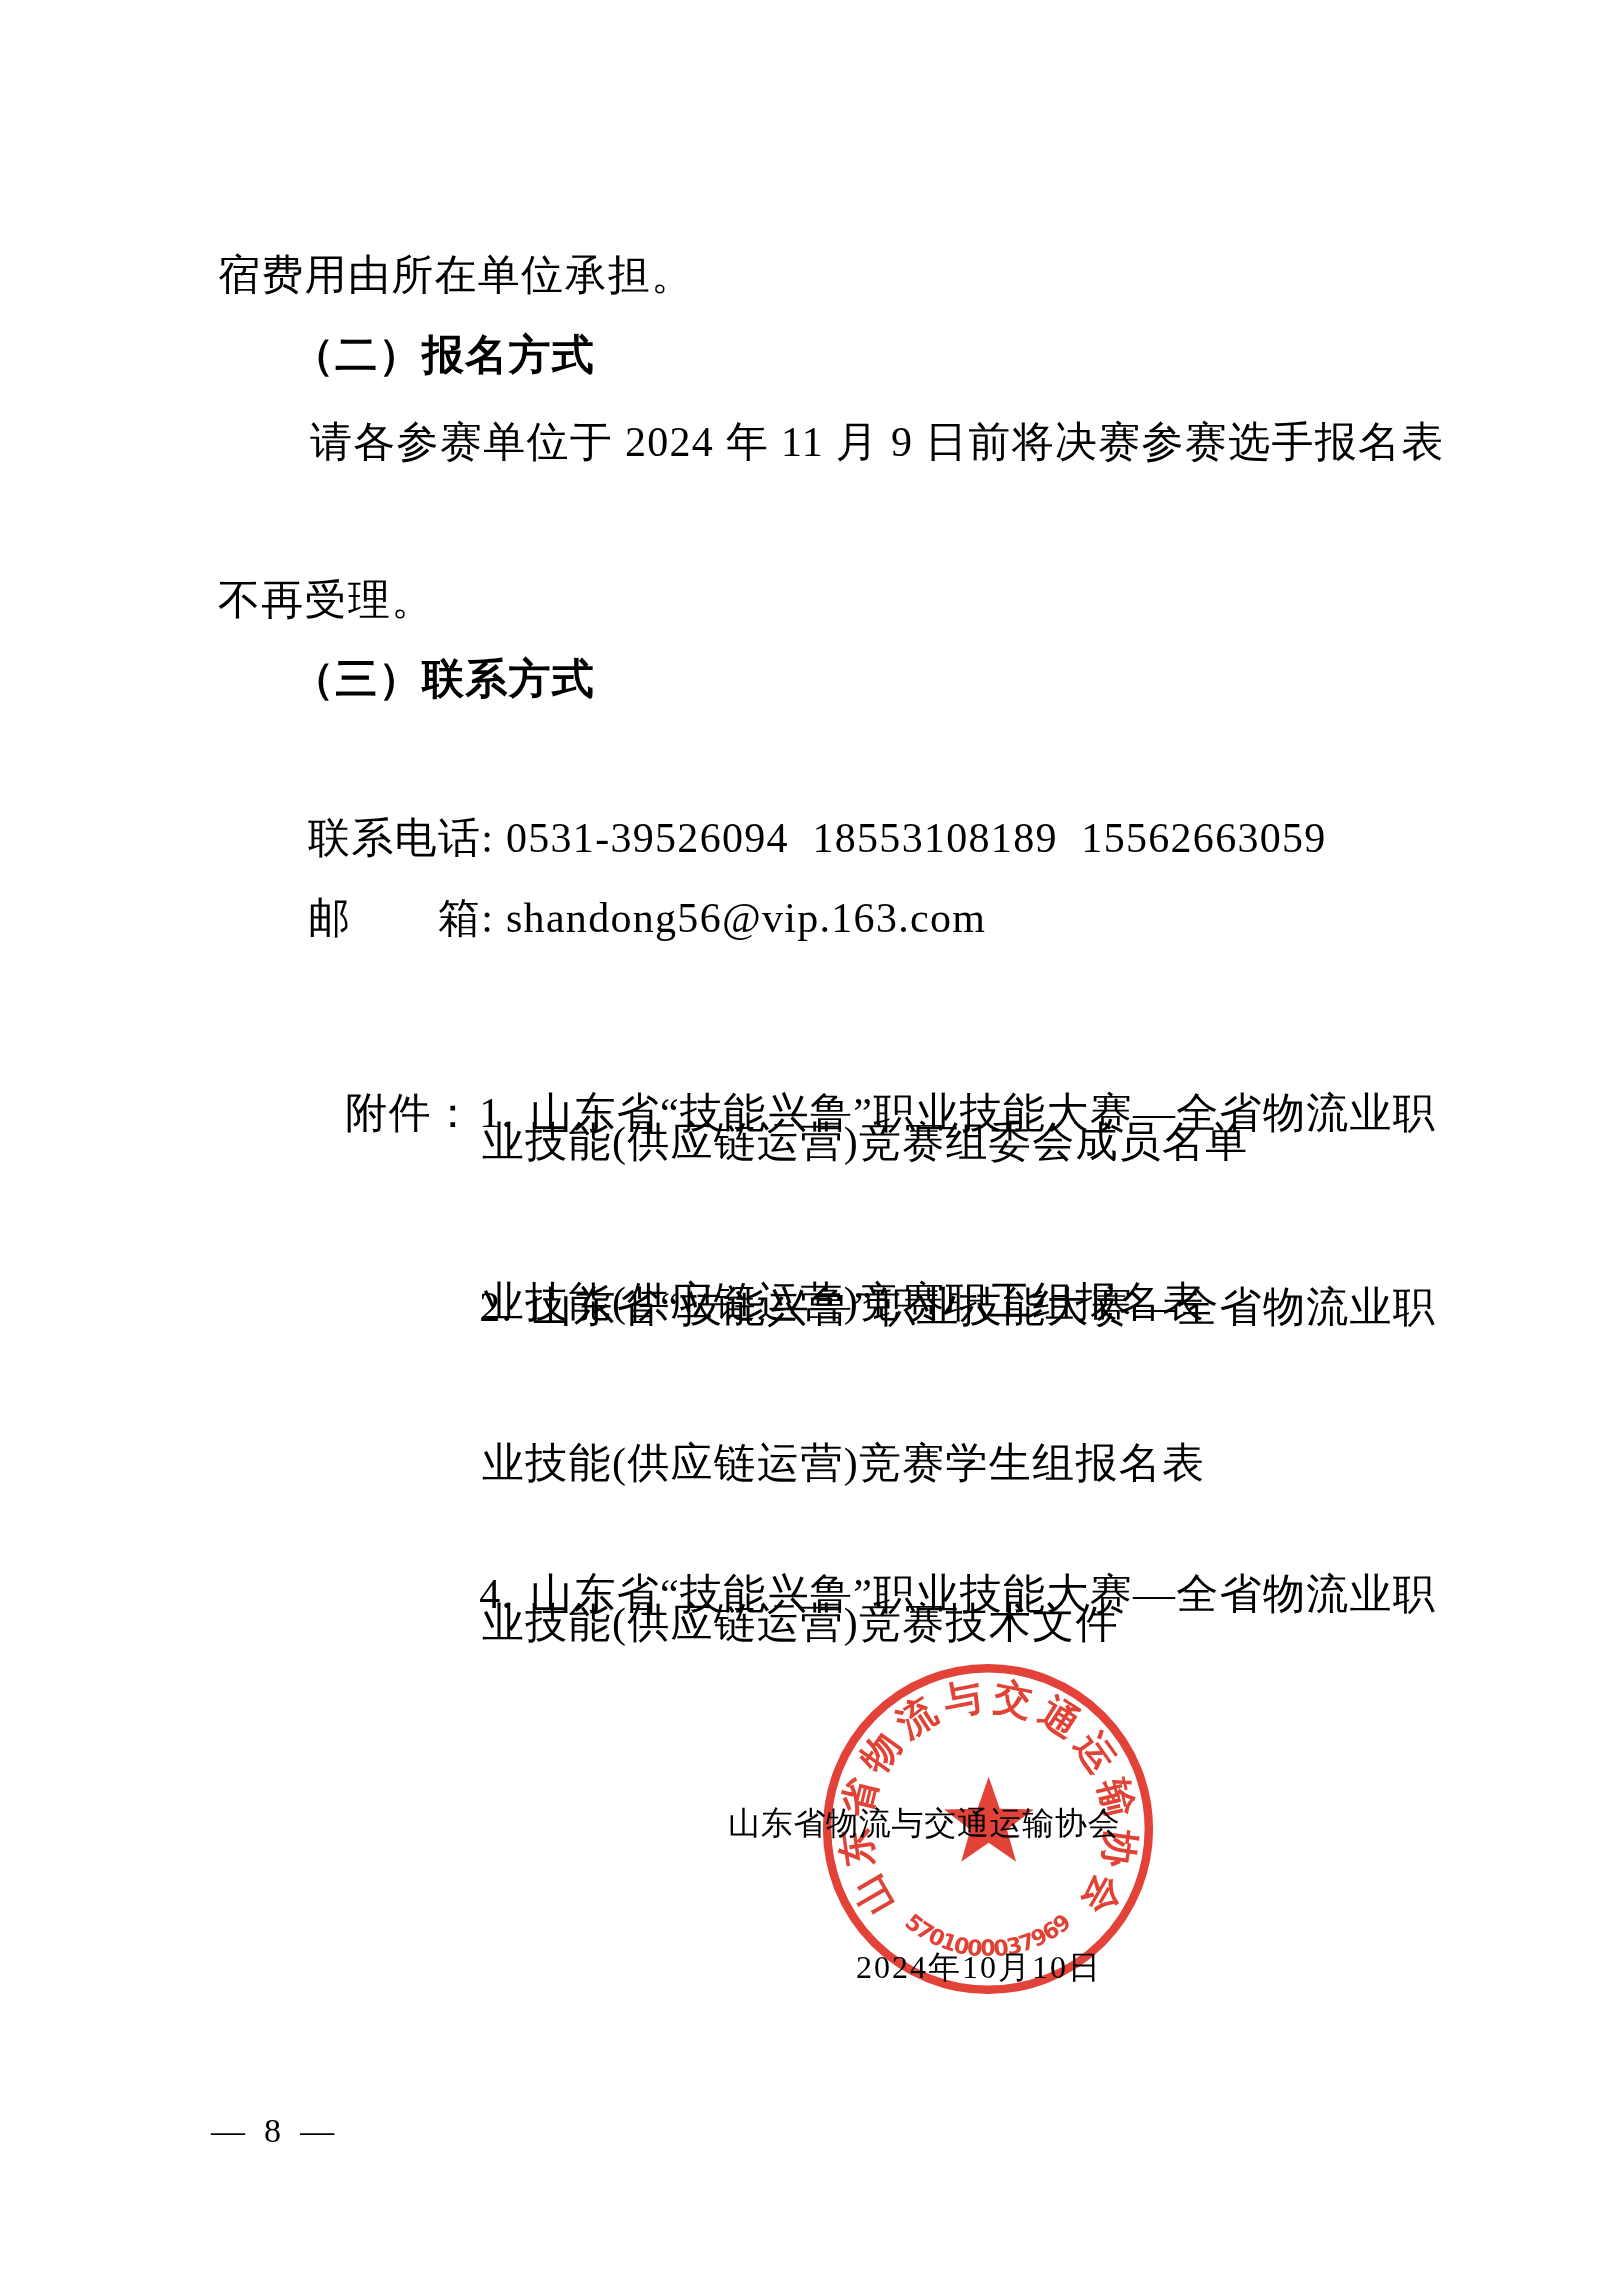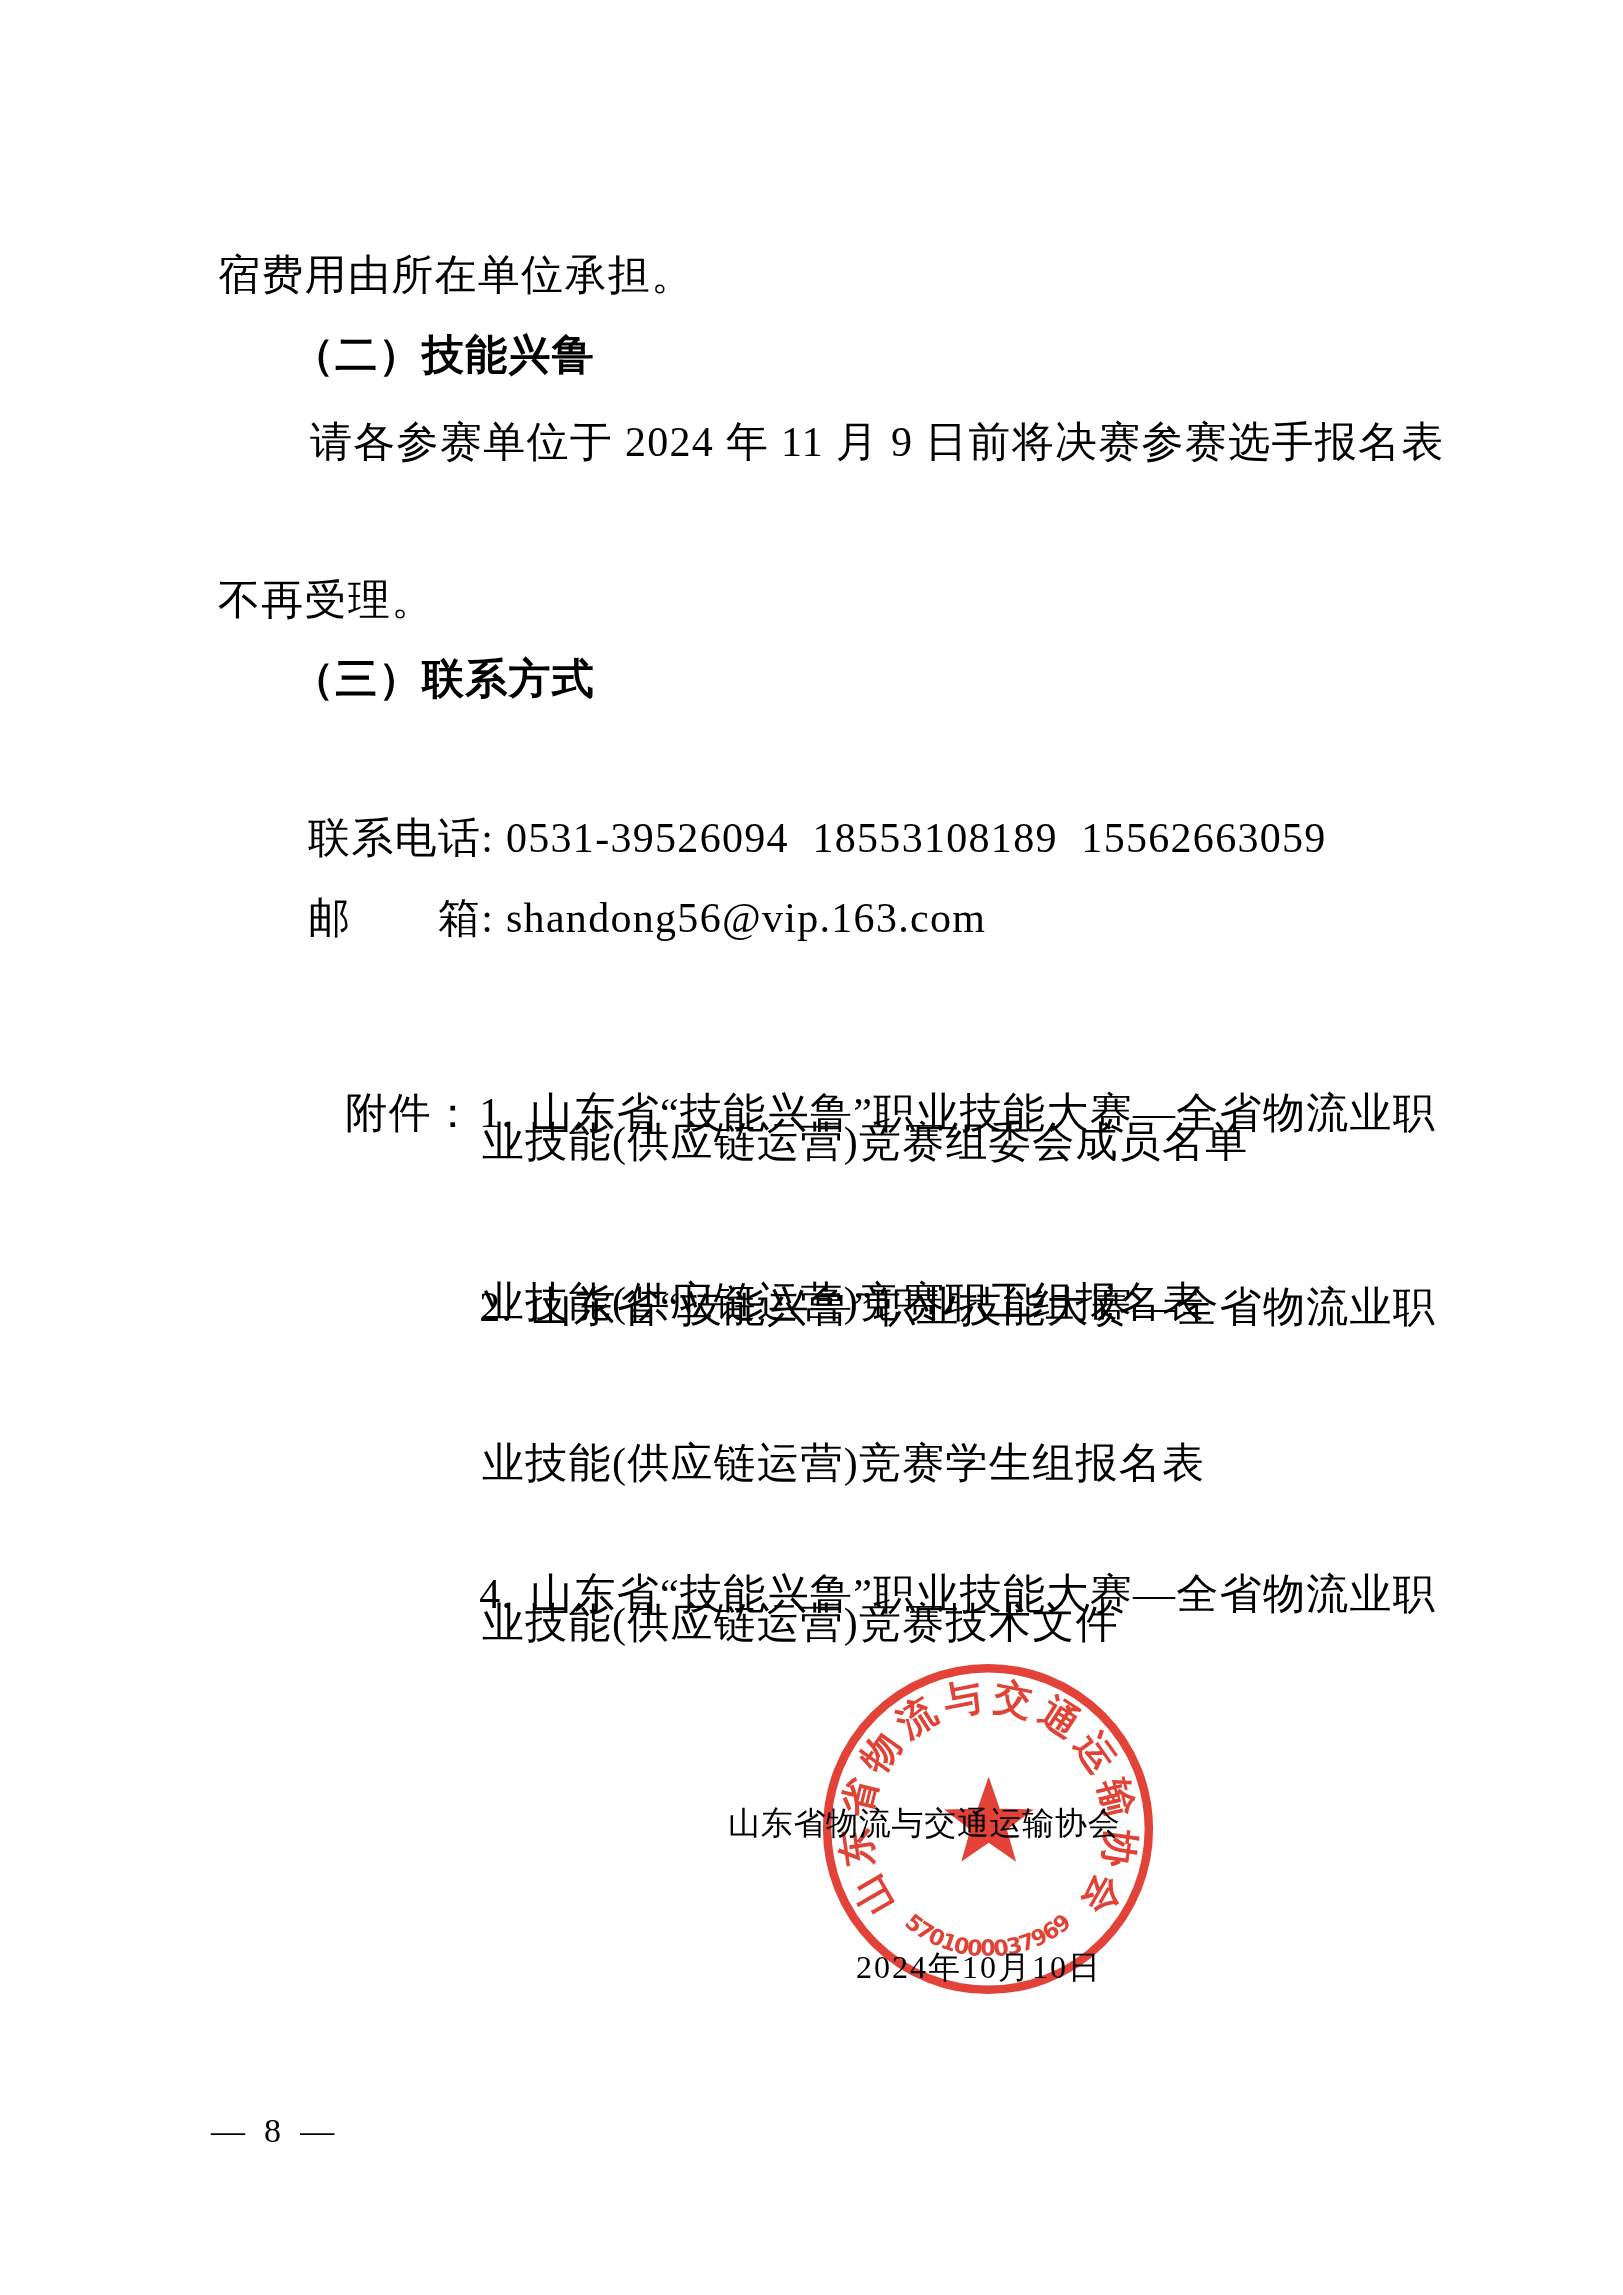--- a/index.html
+++ b/index.html
@@ -60,21 +60,21 @@
   .date{font-size:32px;letter-spacing:2px;}
   .footer{font-size:34px;letter-spacing:0.7px;}
 </style>
 </head>
 <body>
 
 <div class="page">
 
   <div class="ln" style="left:218px; top:250px;">宿费用由所在单位承担。</div>
 
-  <div class="ln bold" style="left:292px; top:330px;">（二）技能兴鲁</div>
+  <div class="ln bold" style="left:292px; top:330px;">（二）报名方式</div>
 
   <div class="ln" style="left:310px; top:417px;">请各参赛单位于 2024 年 11 月 9 日前将决赛参赛选手报名表</div>
 
 
   <div class="ln" style="left:218px; top:575px;">不再受理。</div>
 
   <div class="ln bold" style="left:292px; top:654px;">（三）联系方式</div>
 
 
   <div class="ln" style="left:308px; top:813px;">联系电话: 0531-39526094  18553108189  15562663059</div>

